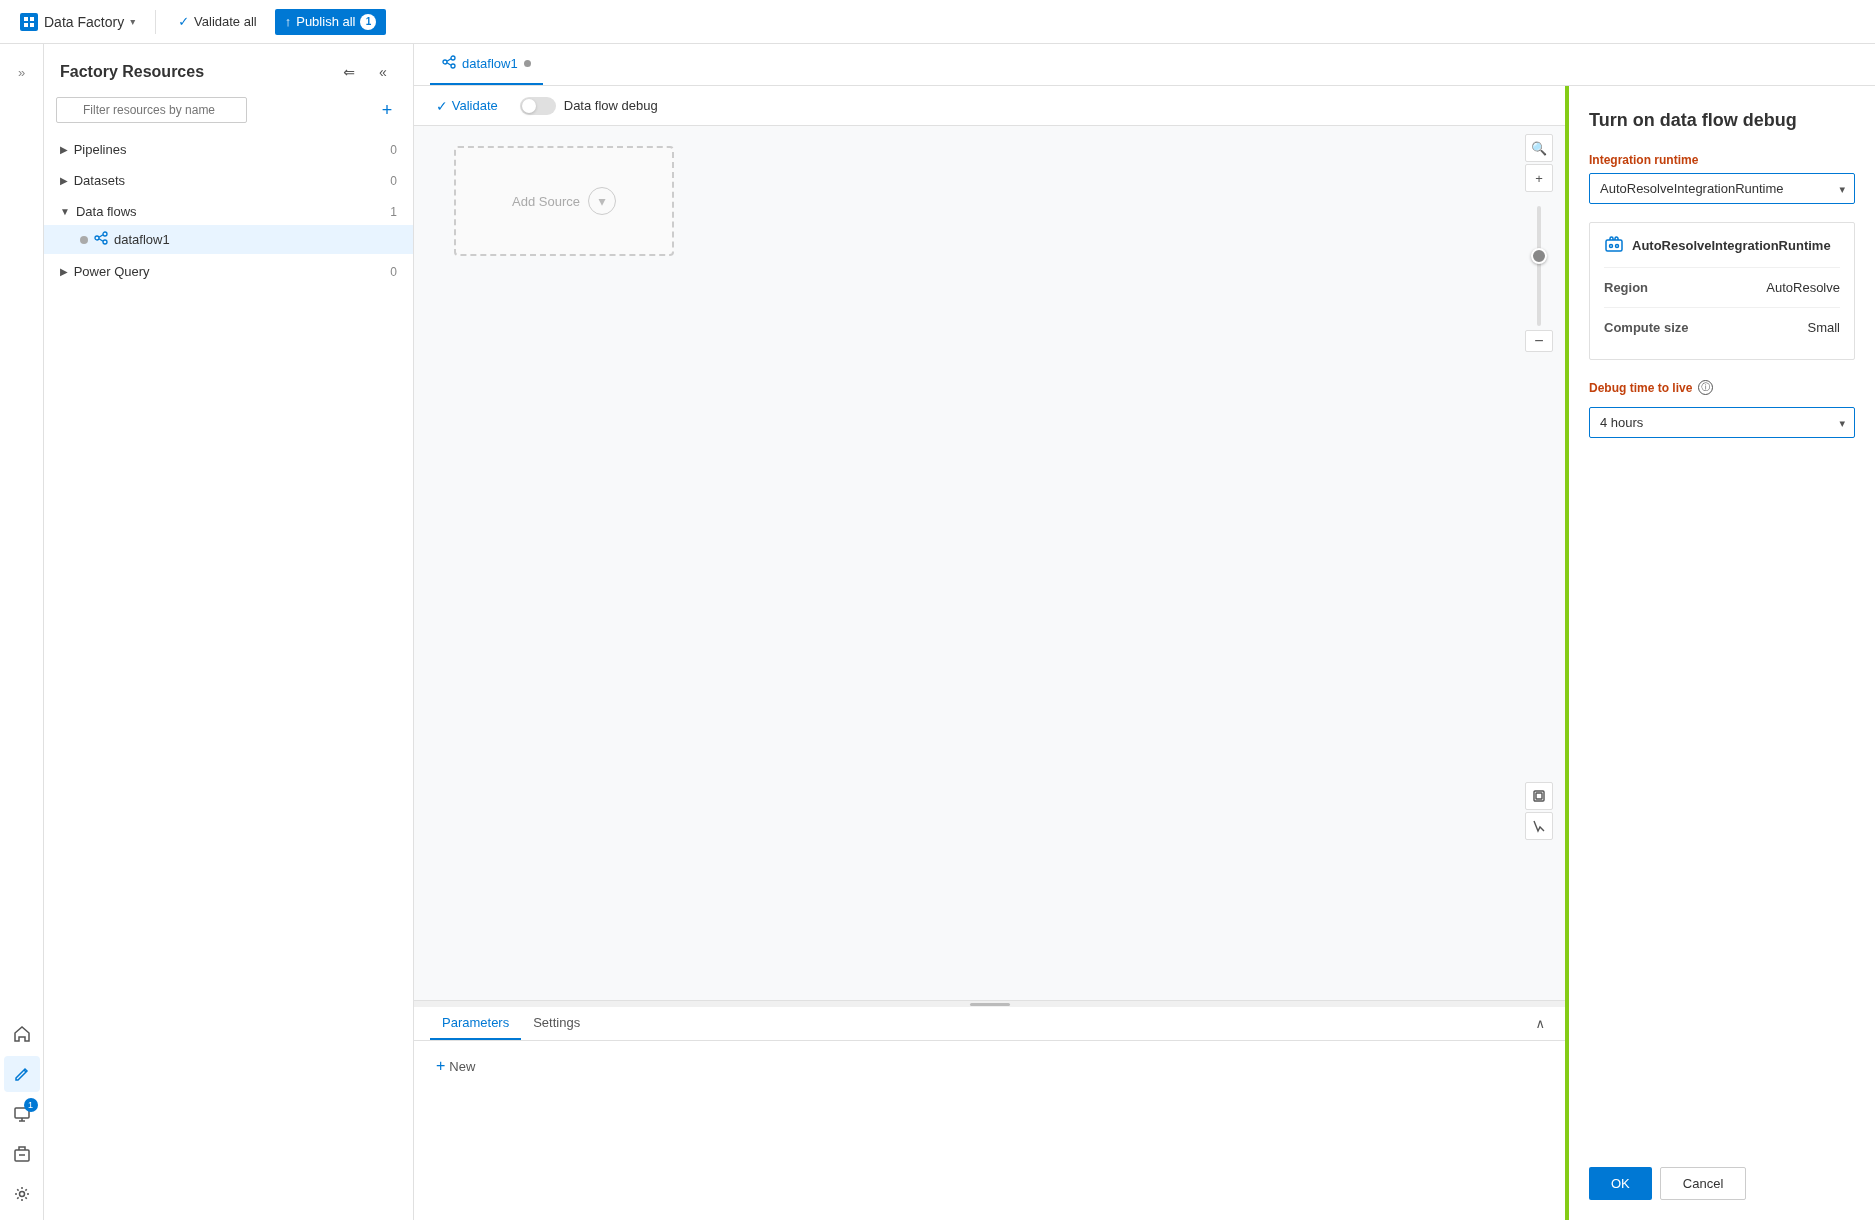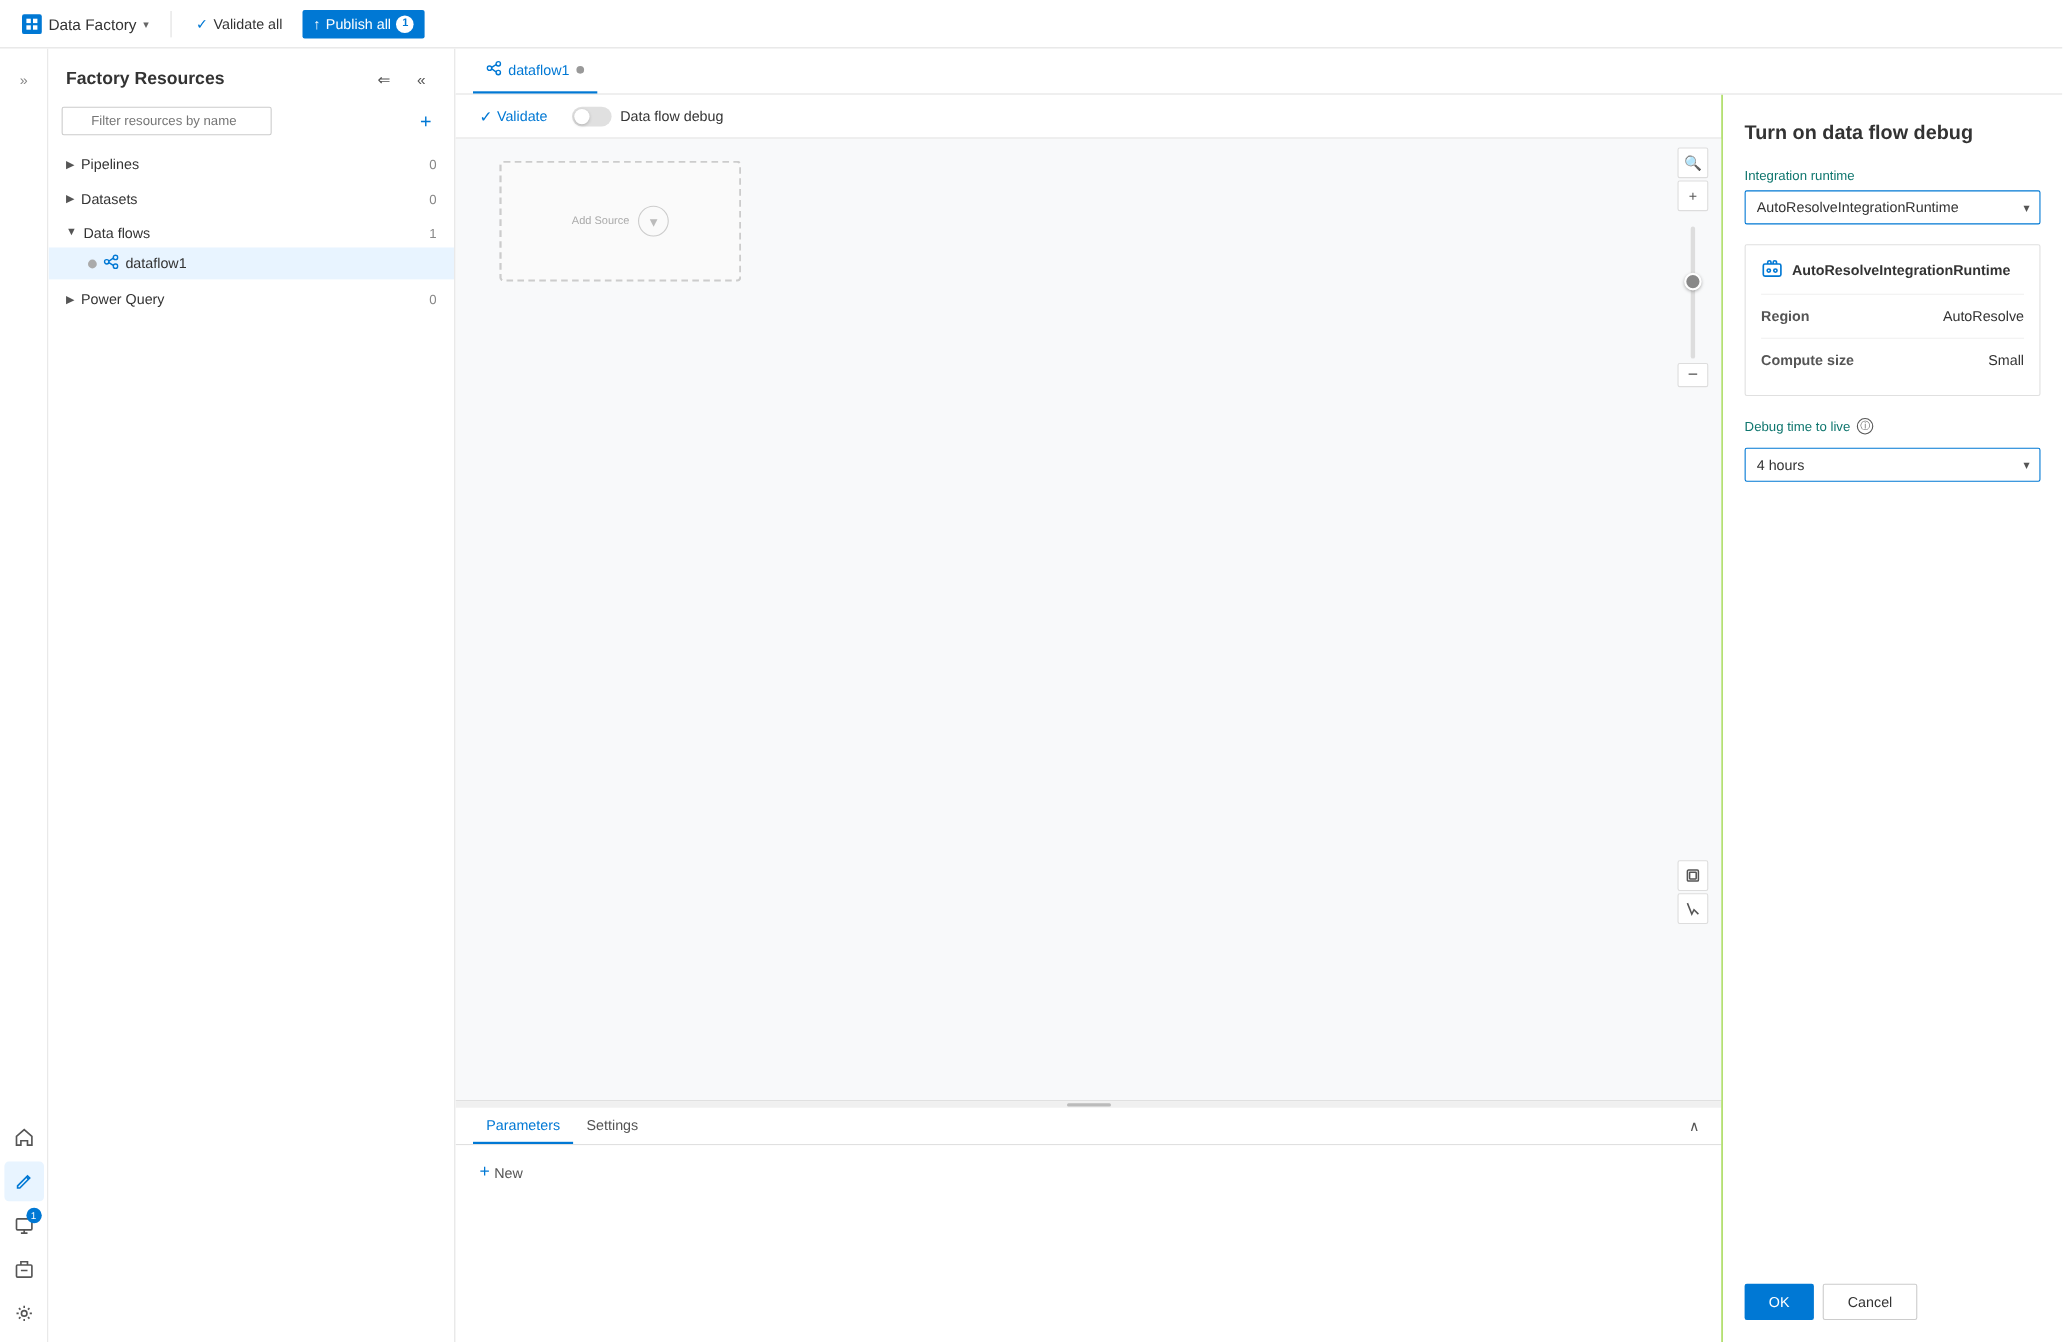--- a/index.html
+++ b/index.html
@@ -247,21 +247,21 @@
       width: 220px; height: 110px;
       border: 2px dashed #ccc;
       border-radius: 4px;
       display: flex; align-items: center; justify-content: center;
       background: #fafafa;
       cursor: pointer;
     }
     .add-source-content {
       display: flex; align-items: center; gap: 8px; color: #aaa;
     }
-    .add-source-text { font-size: 10px; }
+    .add-source-text { font-size: 13px; }
     .add-source-arrow {
       width: 28px; height: 28px;
       border: 1px solid #ccc; border-radius: 50%;
       display: flex; align-items: center; justify-content: center;
       color: #bbb; font-size: 14px;
     }
 
     
     .canvas-controls {
       position: absolute;
@@ -339,32 +339,32 @@
       display: flex; align-items: center; gap: 4px;
       cursor: pointer; font-size: 13px; color: #555;
       border: none; background: transparent; padding: 4px 6px; border-radius: 2px;
     }
     .new-btn-plus { color: #0078d4; font-size: 16px; }
 
     
     .right-panel {
       width: 310px;
       background: #fff;
-      border-left: 1px solid #84cc16;
+      border-left: 4px solid #84cc16;
       display: flex;
       flex-direction: column;
       overflow-y: auto;
       padding: 24px 20px 20px;
     }
     .right-panel-title {
       font-size: 18px; font-weight: 600; color: #333;
       margin-bottom: 22px;
     }
     .field-label {
-      font-size: 12px; font-weight: 400; color: #0f766e;
+      font-size: 12px; font-weight: 700; color: #c2410c;
       margin-bottom: 6px;
     }
     .field-select-wrapper {
       position: relative; margin-bottom: 18px;
     }
     .field-select-wrapper select {
       width: 100%;
       border: 1.5px solid #0078d4;
       border-radius: 2px;
       padding: 7px 32px 7px 10px;

